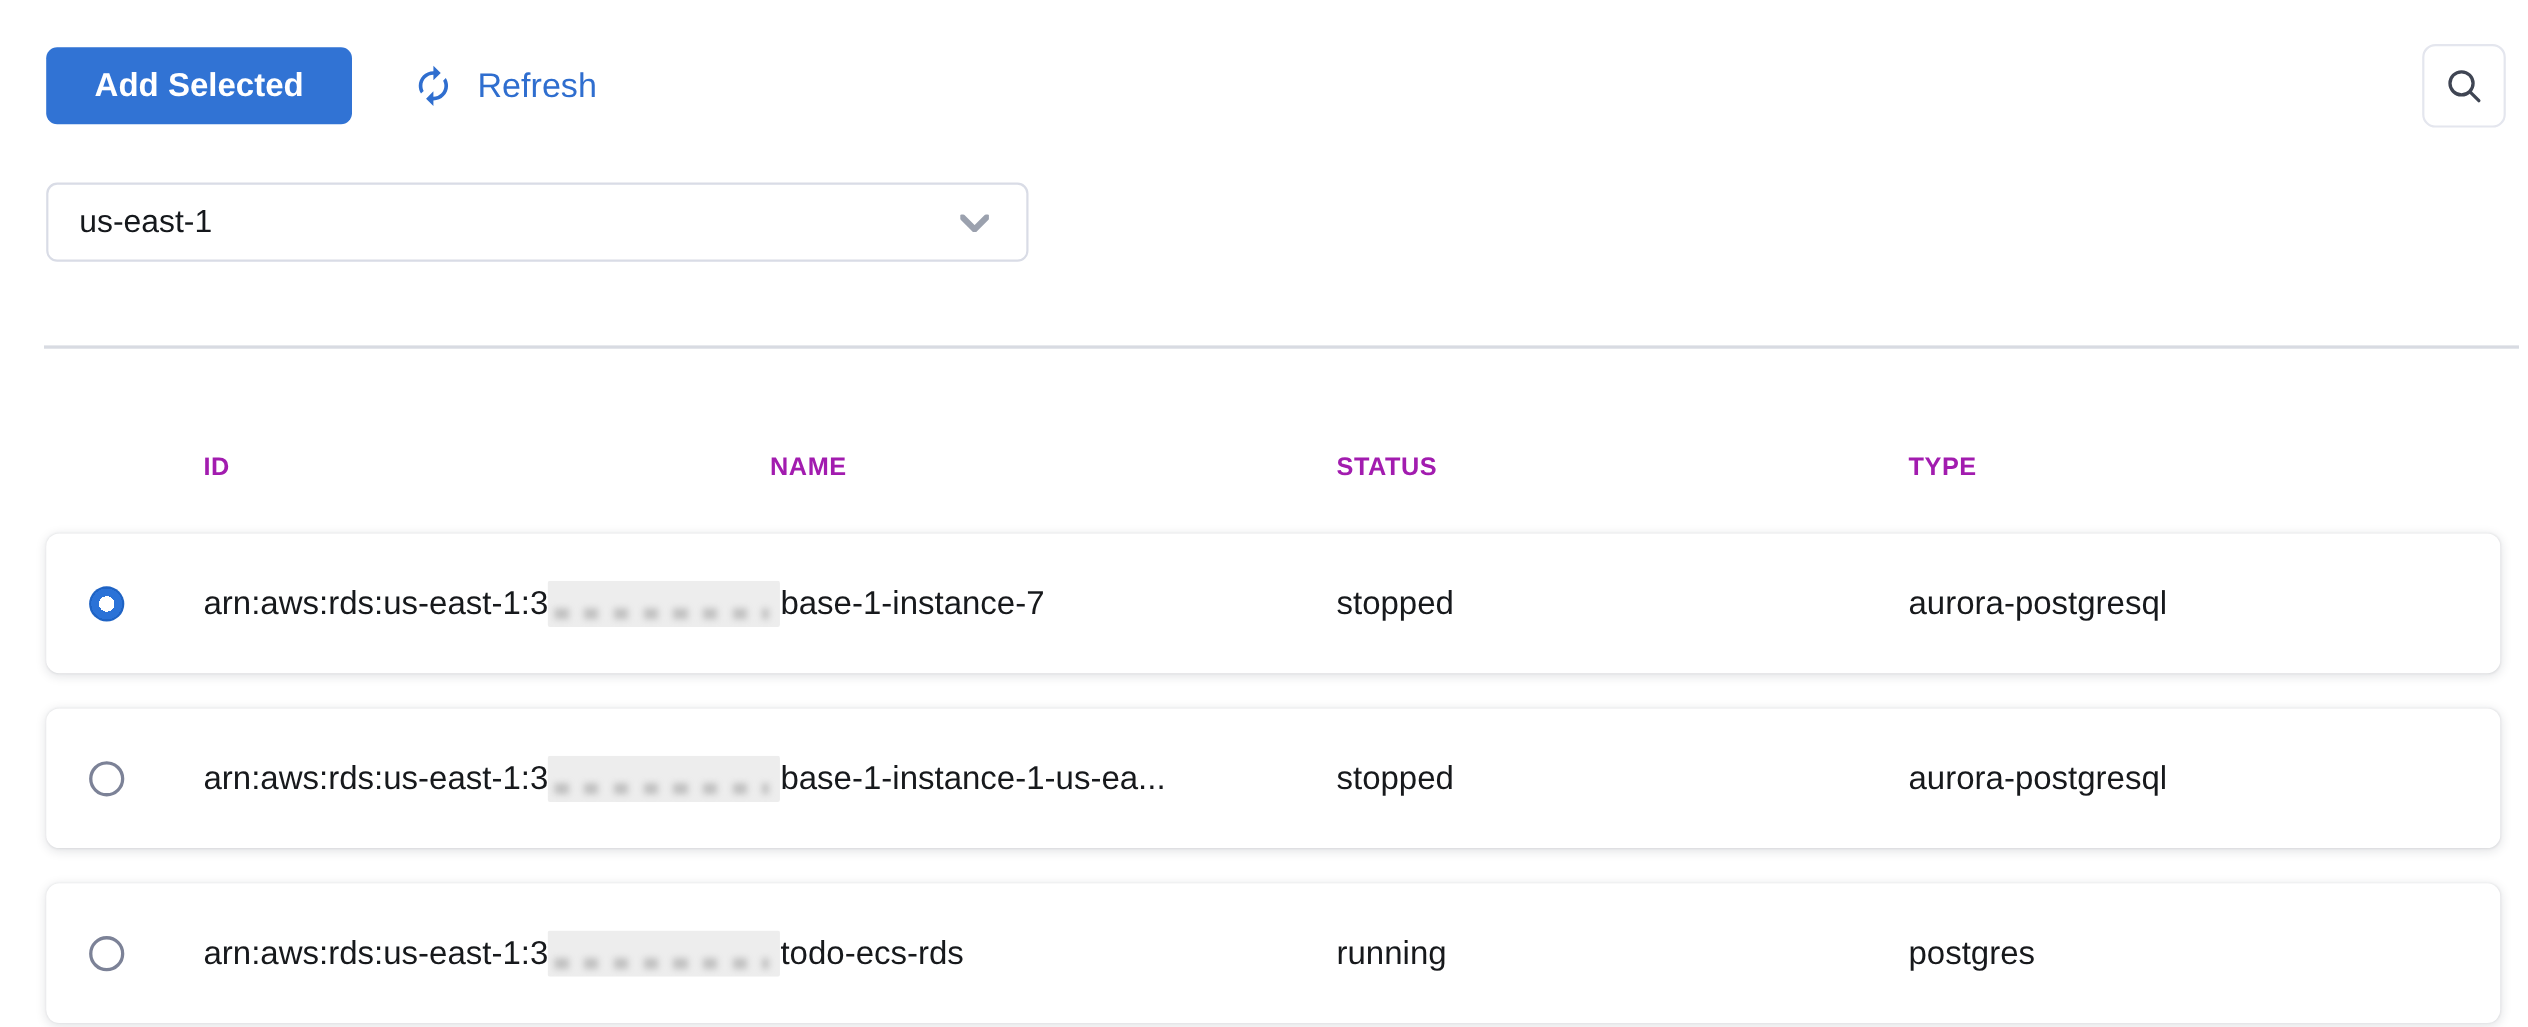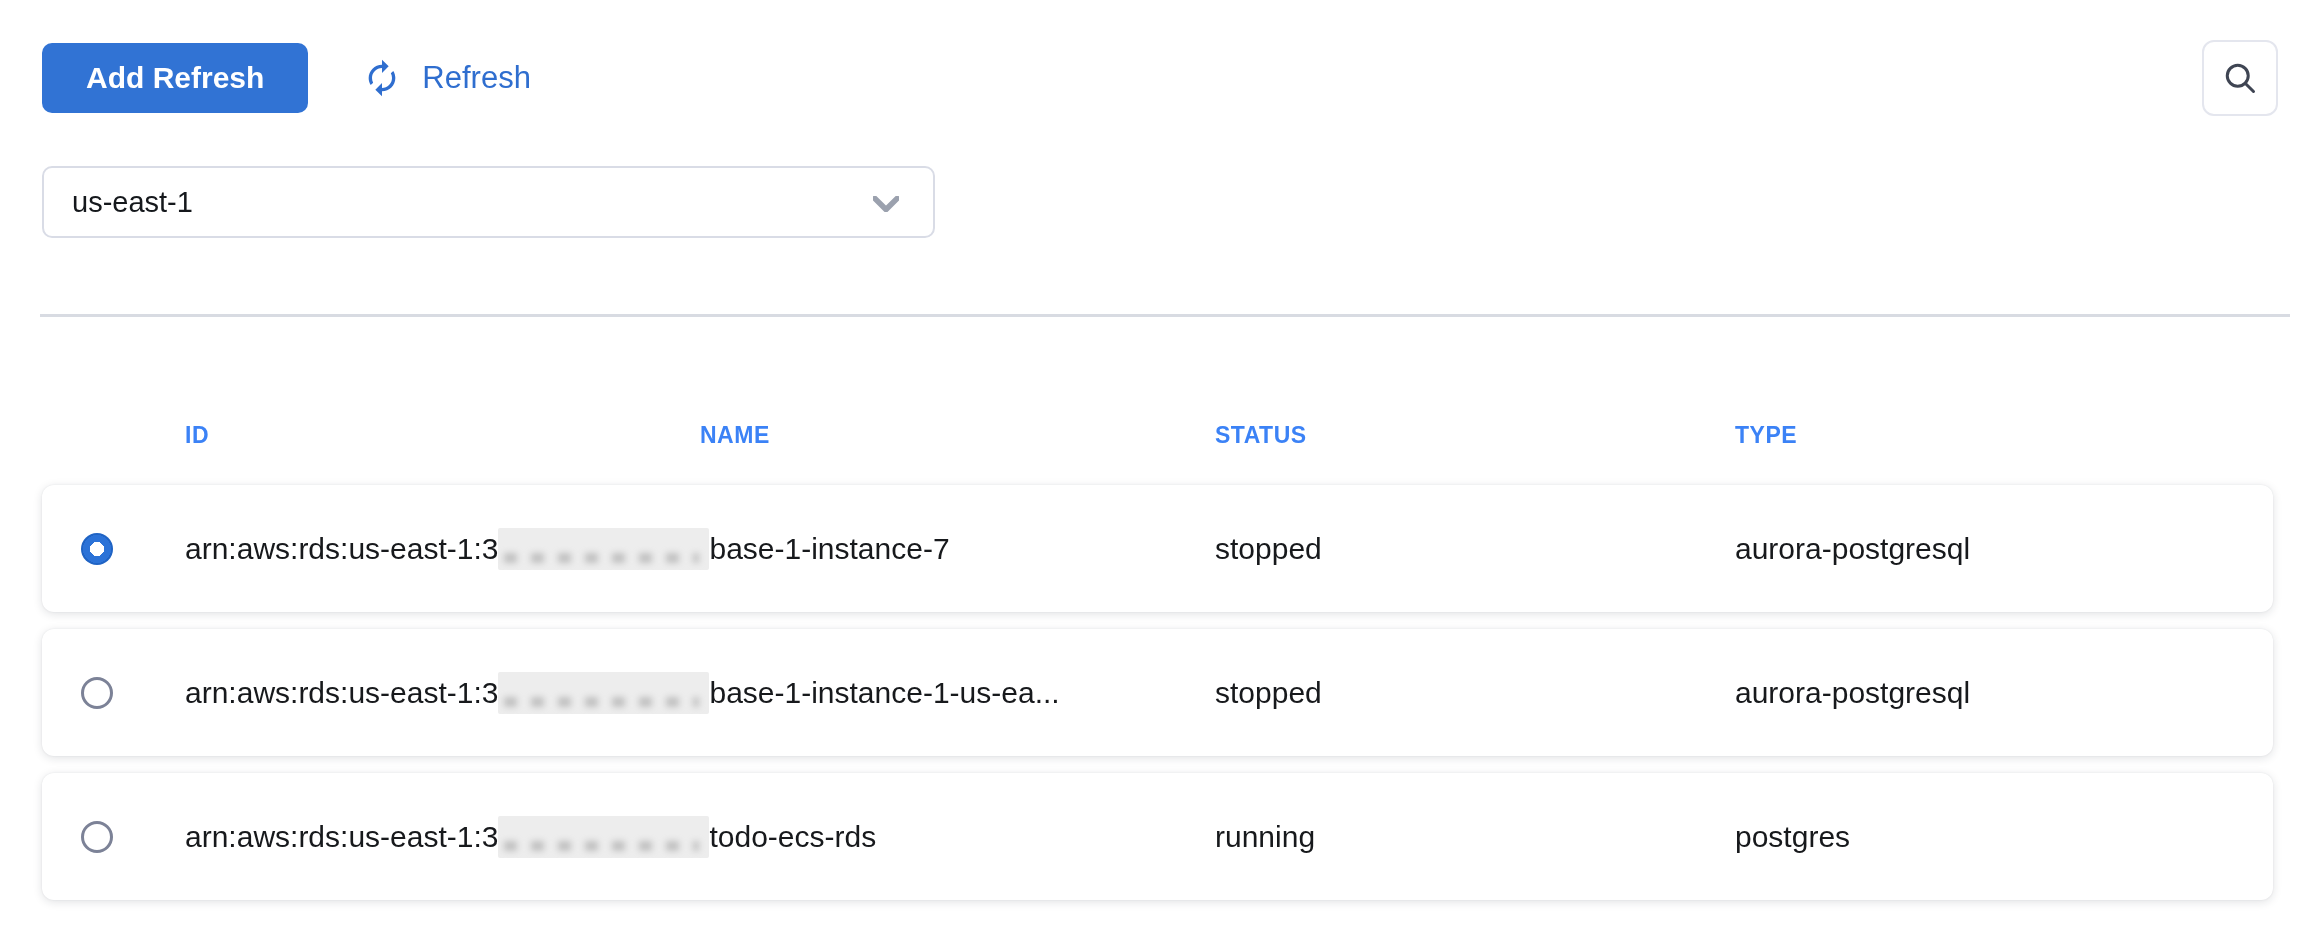--- a/index.html
+++ b/index.html
@@ -50,26 +50,26 @@
     cursor: pointer;
   }
   .region-select .chevron { margin-left: auto; }
   .region-select .chevron svg { width: 26px; height: 16px; stroke: #9ba1ae; stroke-width: 3; fill: none; stroke-linecap: round; stroke-linejoin: round; }
 
   
   .divider { position: absolute; top: 314px; left: 40px; right: 8px; height: 3px; background: #d8dbe2; }
 
   
   .table-header {
-    position: absolute; top: 407px; left: 42px; width: 2231px; height: 56px;
+    position: absolute; top: 396px; left: 42px; width: 2231px; height: 56px;
     display: grid; grid-template-columns: 143px 515px 515px 520px 1fr;
     align-items: center;
-    font-size: 23px; font-weight: bold; letter-spacing: 0.5px; color: #3b82f6;
+    font-size: 23px; font-weight: bold; letter-spacing: 0.5px; color: #a21caf;
   }
-  .rows { position: absolute; top: 485px; left: 42px; width: 2231px; display: flex; flex-direction: column; gap: 17px; }
+  .rows { position: absolute; top: 485px; left: 42px; width: 2231px; display: flex; flex-direction: column; gap: 32px; }
   .row-card {
     height: 127px; background: #ffffff; border-radius: 12px;
     box-shadow: 0 2px 10px rgba(25,30,50,0.13), 0 0 2px rgba(25,30,50,0.08);
     display: grid; grid-template-columns: 143px 1030px 520px 1fr;
     align-items: center;
     font-size: 30px; color: #17191c;
     cursor: pointer;
   }
   .radio {
     width: 32px; height: 32px; margin-left: 39px;
@@ -90,21 +90,21 @@
     content: ""; position: absolute; left: 6px; right: 10px; bottom: 7px; height: 10px;
     background: repeating-linear-gradient(90deg, rgba(140,140,140,0.45) 0 13px, rgba(140,140,140,0) 13px 27px);
     filter: blur(3px);
   }
   .status-cell, .type-cell { white-space: nowrap; }
 </style>
 </head>
 <body>
 
 <div class="toolbar">
-  <button class="btn-primary">Add Refresh</button>
+  <button class="btn-primary">Add Selected</button>
 
   <a class="refresh-link">
     <span style="display:inline-flex;">
       <svg viewBox="0 0 24 24">
         <path d="M12 6v3l4-4-4-4v3c-4.42 0-8 3.58-8 8 0 1.57.46 3.03 1.24 4.26L6.7 14.8c-.45-.83-.7-1.79-.7-2.8 0-3.31 2.69-6 6-6zm6.76 1.74L17.3 9.2c.44.84.7 1.79.7 2.8 0 3.31-2.69 6-6 6v-3l-4 4 4 4v-3c4.42 0 8-3.58 8-8 0-1.57-.46-3.03-1.24-4.26z"></path>
       </svg>
     </span>
     <span>Refresh</span>
   </a>
 

